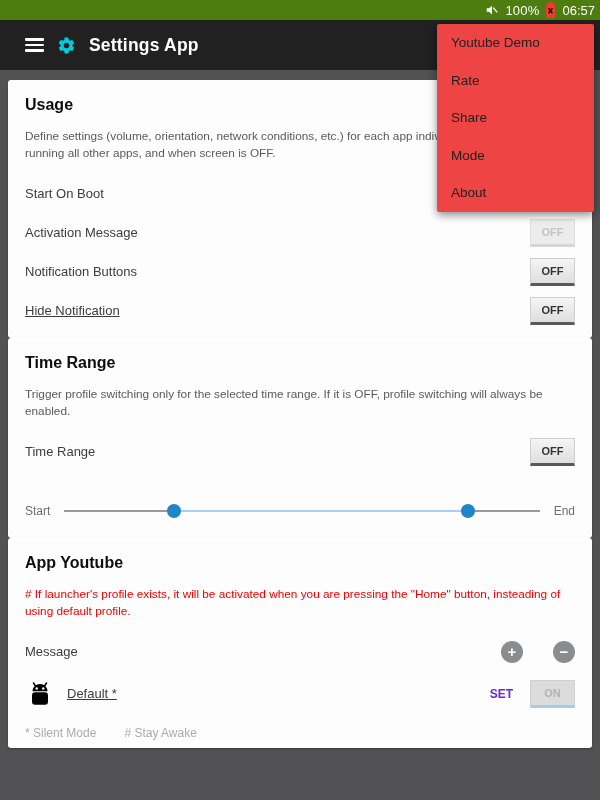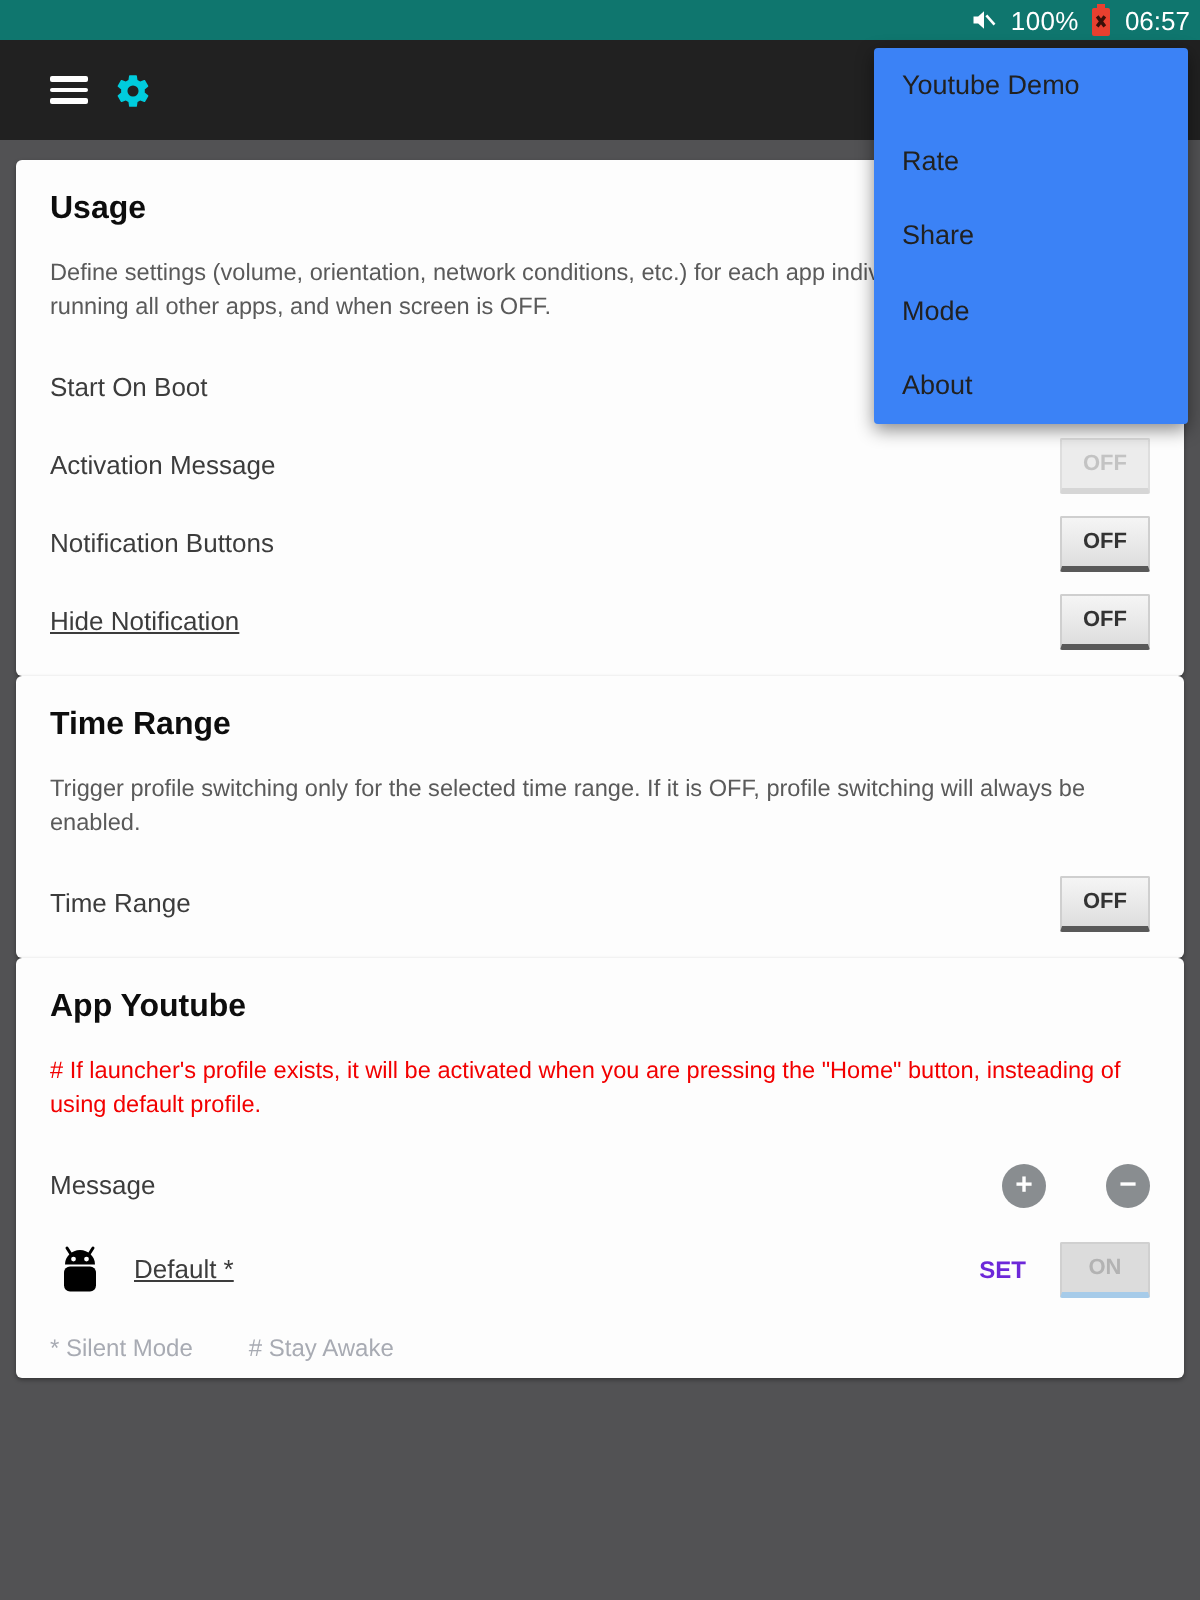--- a/index.html
+++ b/index.html
@@ -3,21 +3,21 @@
 <meta charset="utf-8">
 <style>
   html,body{margin:0;padding:0;}
   body{
     width:600px;height:800px;overflow:hidden;position:relative;
     font-family:"Liberation Sans","DejaVu Sans",sans-serif;
     background:#525254;
   }
   
   .status-bar{
-    height:20px;background:#0f766e;color:#fff;
+    height:20px;background:#4d7c0f;color:#fff;
     display:flex;align-items:center;justify-content:flex-end;
     gap:6px;padding-right:5px;font-size:13px;
   }
   .status-bar .pct{letter-spacing:0.2px;}
   .sb-icon{display:flex;align-items:center;}
   
   .app-bar{
     height:50px;background:#212121;color:#fff;
     display:flex;align-items:center;padding-left:25px;
   }
@@ -74,21 +74,21 @@
   .pm-group{display:flex;gap:30px;}
   .profile-row{height:45px;display:flex;align-items:center;}
   .robot{width:30px;height:30px;}
   .profile-name{margin-left:12px;font-size:13px;color:#3c3c3c;text-decoration:underline;cursor:pointer;}
   .profile-right{margin-left:auto;display:flex;align-items:center;gap:17px;}
   .set-label{font-size:12px;font-weight:bold;color:#6d28d9;cursor:pointer;}
   .footnote{margin-top:10px;font-size:12px;color:#a8abb3;display:flex;gap:28px;}
   
   .overflow-menu{
     position:absolute;top:24px;left:437px;width:157px;
-    background:#3b82f6;border-radius:2px;
+    background:#ef4444;border-radius:2px;
     box-shadow:0 3px 9px rgba(0,0,0,0.45);
     z-index:50;padding:0;
   }
   .menu-item{
     height:37.5px;display:flex;align-items:center;padding-left:14px;
     font-size:13.5px;color:#212121;cursor:pointer;
   }
 </style>
 </head>
 <body>
@@ -115,20 +115,21 @@
   <div class="hamburger">
     <span></span>
       <span></span>
       <span></span>
   </div>
   <span class="gear-wrap">
     <svg width="19" height="19" viewBox="0 0 24 24">
       <path fill="#00ccdd" d="M19.4 13c.04-.32.06-.66.06-1s-.02-.68-.07-1l2.1-1.65c.2-.15.25-.42.12-.64l-2-3.46c-.12-.22-.39-.3-.61-.22l-2.49 1c-.52-.4-1.08-.73-1.69-.98l-.38-2.65A.49.49 0 0 0 14 2h-4c-.25 0-.46.18-.49.42l-.38 2.65c-.61.25-1.17.59-1.69.98l-2.49-1c-.23-.09-.49 0-.61.22l-2 3.46c-.13.22-.07.49.12.64L4.56 11c-.05.32-.07.66-.07 1s.02.68.07 1l-2.1 1.65c-.2.15-.25.42-.12.64l2 3.46c.12.22.39.3.61.22l2.49-1c.52.4 1.08.73 1.69.98l.38 2.65c.03.24.24.42.49.42h4c.25 0 .46-.18.49-.42l.38-2.65c.61-.25 1.17-.59 1.69-.98l2.49 1c.23.09.49 0 .61-.22l2-3.46c.12-.22.07-.49-.12-.64L19.4 13zM12 15.5A3.5 3.5 0 1 1 12 8.5a3.5 3.5 0 0 1 0 7z"></path>
     </svg>
   </span>
+  <span class="app-title">Settings App</span>
 </div>
 
 <div class="content">
 
   <div class="card">
     <h2>Usage</h2>
     <p class="desc">Define settings (volume, orientation, network conditions, etc.) for each app individually, when you are running all other apps, and when screen is OFF.</p>
     <div class="rows">
       <div class="row">
         <span class="lbl">Start On Boot</span>
@@ -150,20 +151,30 @@
   </div>
 
   <div class="card">
     <h2>Time Range</h2>
     <p class="desc">Trigger profile switching only for the selected time range. If it is OFF, profile switching will always be enabled.</p>
     <div class="rows">
       <div class="row">
         <span class="lbl">Time Range</span>
         <div class="toggle">OFF</div>
       </div>
+    </div>
+    <div class="slider-row">
+      <span class="slider-label">Start</span>
+      <div class="slider-track-wrap">
+        <div class="slider-track"></div>
+        <div class="slider-active" style="left: 23%; width: 62%;"></div>
+        <div class="slider-thumb" style="left: 23%;"></div>
+        <div class="slider-thumb" style="left: 85%;"></div>
+      </div>
+      <span class="slider-label">End</span>
     </div>
   </div>
 
   <div class="card">
     <h2>App Youtube</h2>
     <p class="warning"># If launcher's profile exists, it will be activated when you are pressing the "Home" button, insteading of using default profile.</p>
     <div class="rows">
       <div class="row">
         <span class="lbl">Message</span>
         <div class="pm-group">

